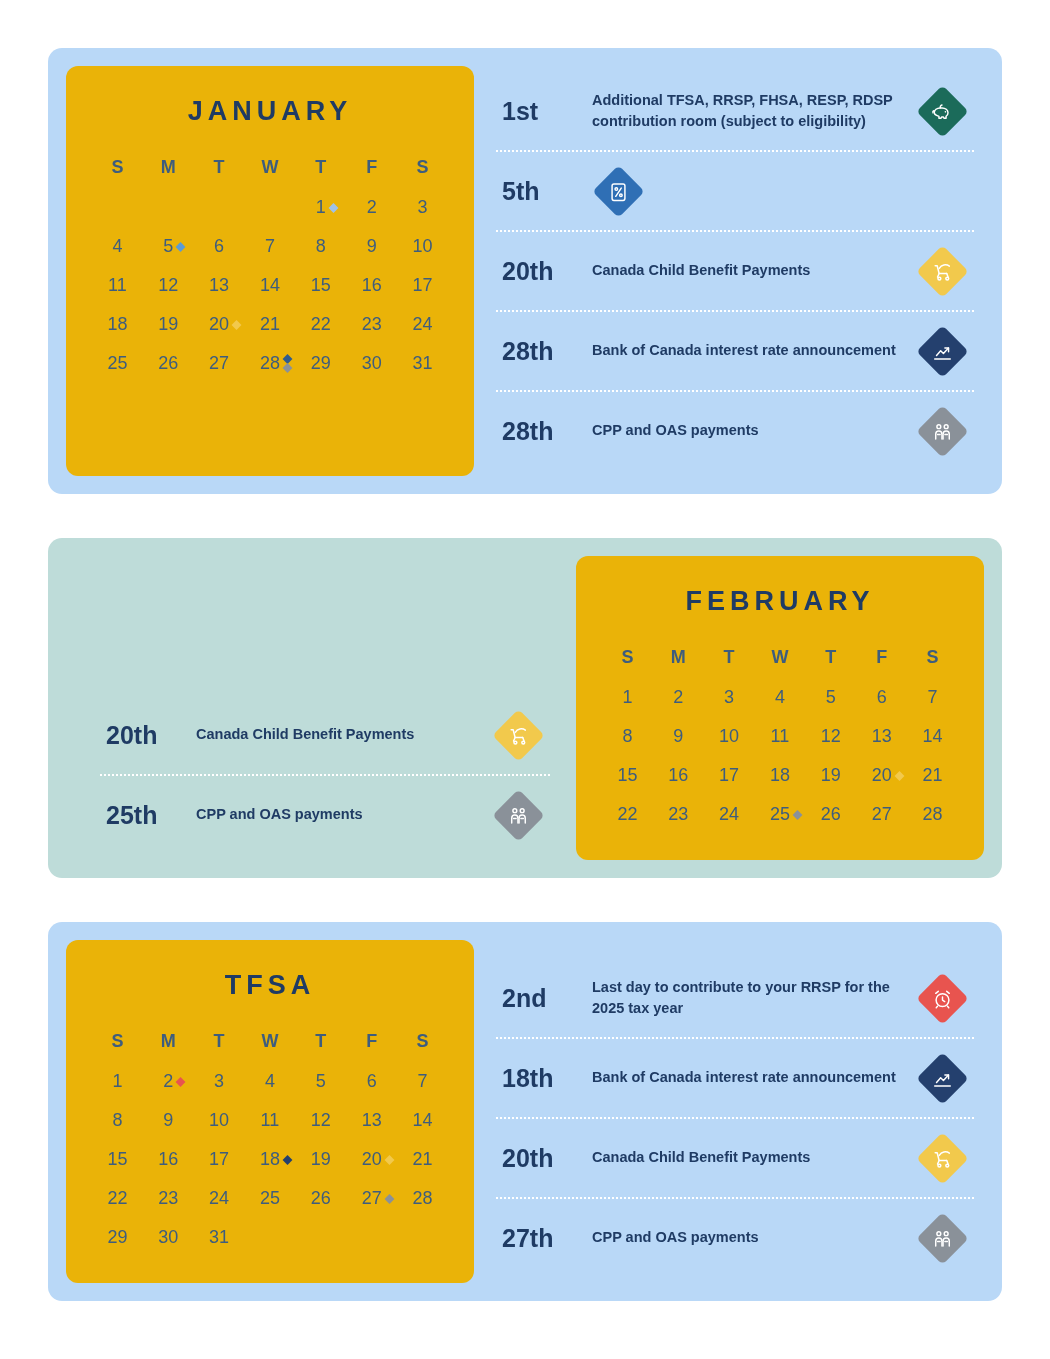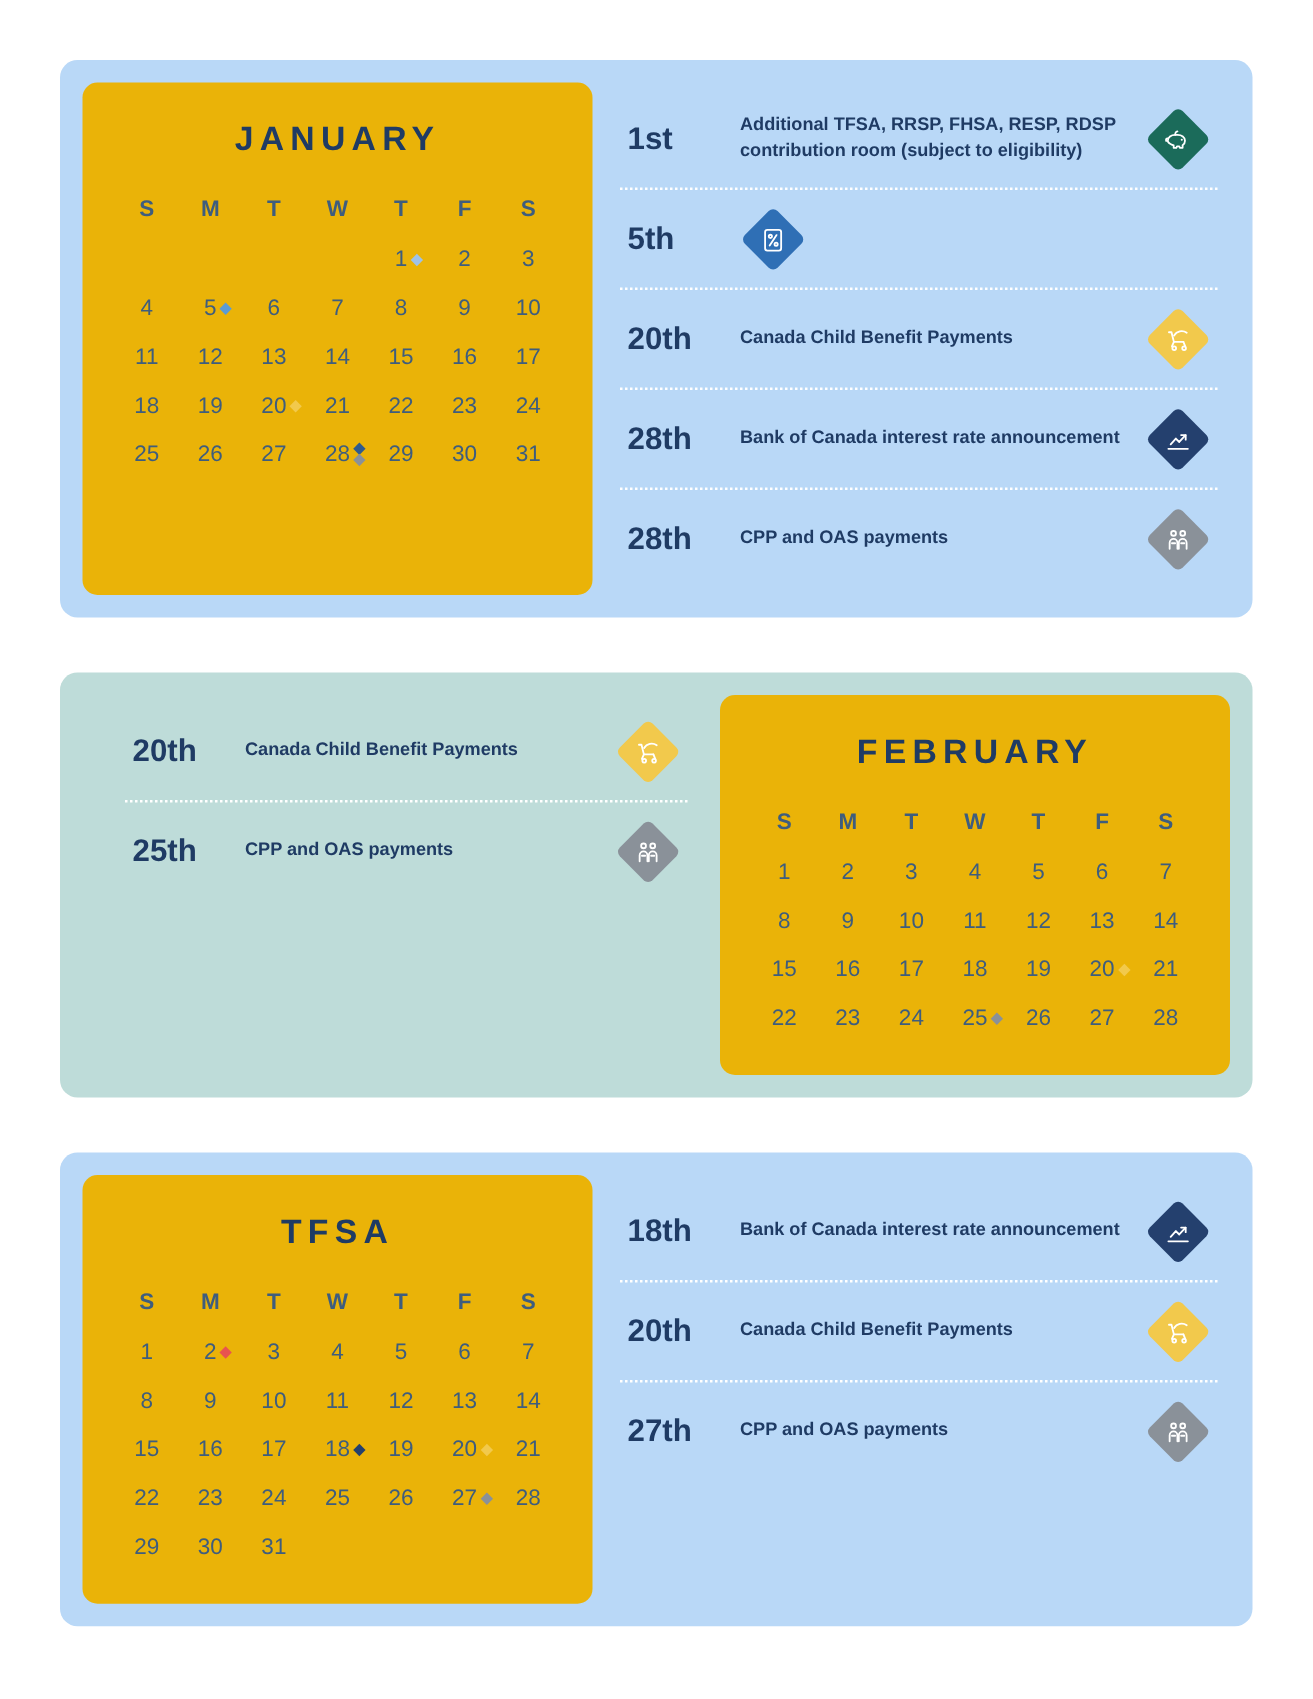--- a/index.html
+++ b/index.html
@@ -78,21 +78,21 @@
   }
   .dot.d2b { right: -11px; top: 28%; }
   .dot.d2c { right: -11px; top: 72%; }
 
   
   .events {
     flex: 1;
     padding: 6px 10px 6px 22px;
     display: flex;
     flex-direction: column;
-    justify-content: flex-start;
+    justify-content: flex-end;
   }
   .event-row {
     display: flex;
     align-items: center;
     padding: 13px 6px;
     border-bottom: 2px dotted #ffffff;
     gap: 18px;
   }
   .month-block.teal .event-row { border-bottom-color: #ffffff; }
   .event-row:last-child { border-bottom: none; }
@@ -442,20 +442,36 @@
                 <td class="empty"></td>
                 <td class="empty"></td>
                 <td class="empty"></td>
                 <td class="empty"></td>
               </tr>
             </tbody>
           </table>
         </div>
         <div class="events">
           <div class="event-row">
+            <div class="ev-day">2nd</div>
+            <div class="ev-text">Last day to contribute to your RRSP for the 2025 tax year</div>
+            <div class="ev-icon">
+              <div class="diamond" style="background: rgb(232, 84, 79);">
+                <span>
+                  <svg width="22" height="22" viewBox="0 0 24 24">
+                    <circle stroke="#ffffff" stroke-width="1.6" fill="none" stroke-linecap="round" stroke-linejoin="round" cx="12" cy="13" r="7"></circle>
+                    <path stroke="#ffffff" stroke-width="1.6" fill="none" stroke-linecap="round" stroke-linejoin="round" d="M12 9.5V13l2.4 1.6"></path>
+                    <path stroke="#ffffff" stroke-width="1.6" fill="none" stroke-linecap="round" stroke-linejoin="round" d="M4.6 5.6 7.4 3.4M19.4 5.6 16.6 3.4"></path>
+                    <path stroke="#ffffff" stroke-width="1.6" fill="none" stroke-linecap="round" stroke-linejoin="round" d="M6.6 19.6 5.2 21.4M17.4 19.6l1.4 1.8"></path>
+                  </svg>
+                </span>
+              </div>
+            </div>
+          </div>
+          <div class="event-row">
             <div class="ev-day">18th</div>
             <div class="ev-text">Bank of Canada interest rate announcement</div>
             <div class="ev-icon">
               <div class="diamond" style="background: rgb(36, 64, 110);">
                 <span>
                   <svg width="22" height="22" viewBox="0 0 24 24">
                     <path stroke="#ffffff" stroke-width="1.6" fill="none" stroke-linecap="round" stroke-linejoin="round" d="M3.5 19.5h17"></path>
                     <path stroke="#ffffff" stroke-width="1.6" fill="none" stroke-linecap="round" stroke-linejoin="round" d="M5.5 15.5 10 10.5l3 3 5.5-6"></path>
                     <path stroke="#ffffff" stroke-width="1.6" fill="none" stroke-linecap="round" stroke-linejoin="round" d="M14.6 7.5h4v4"></path>
                   </svg>

